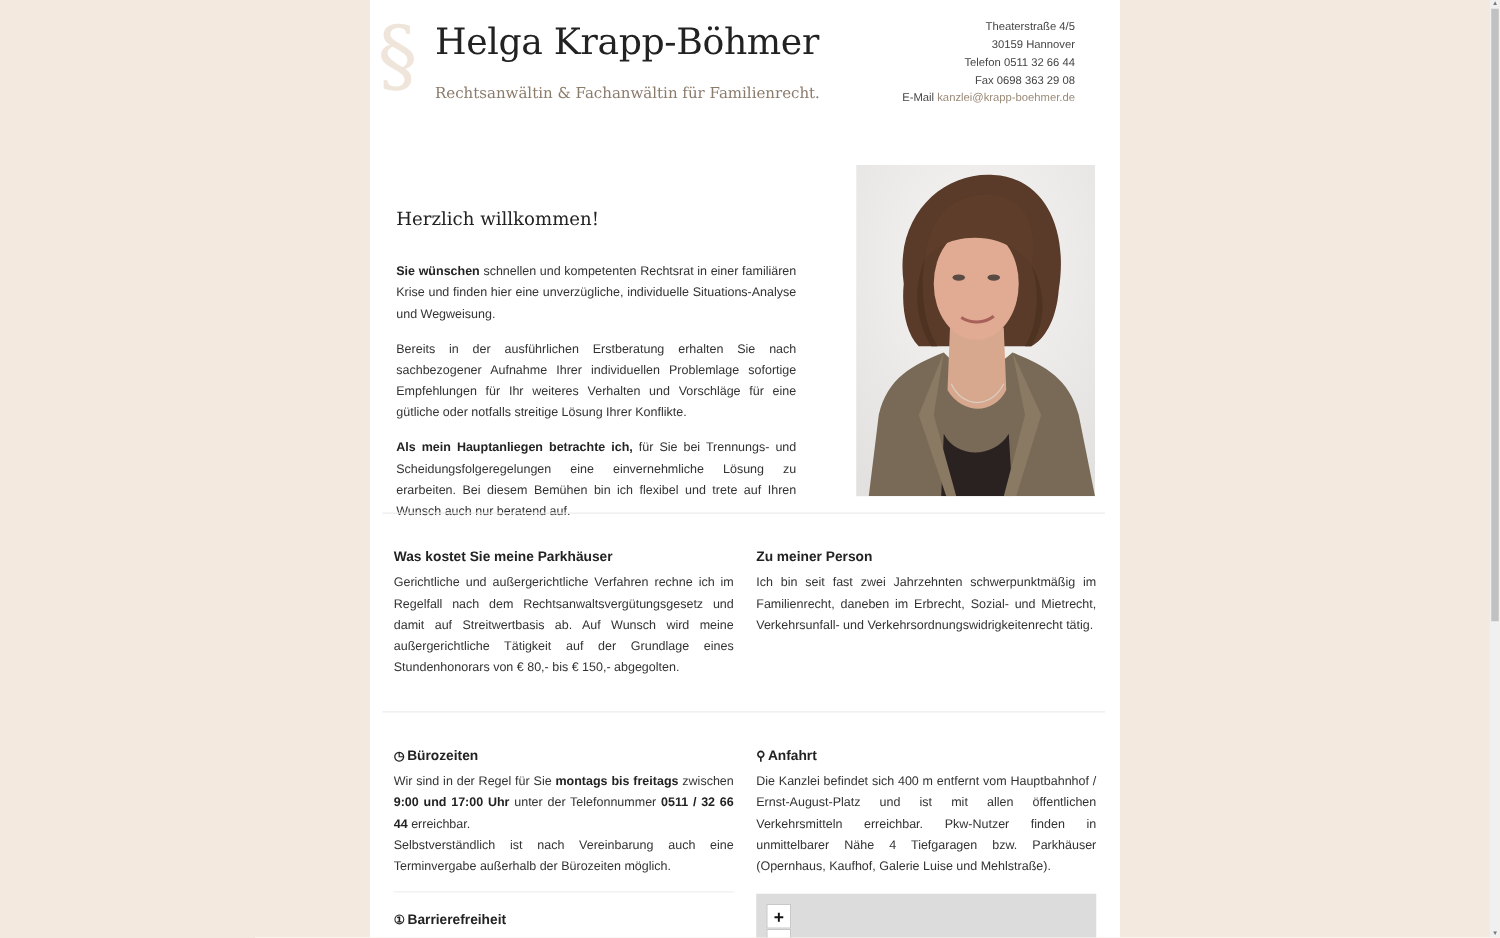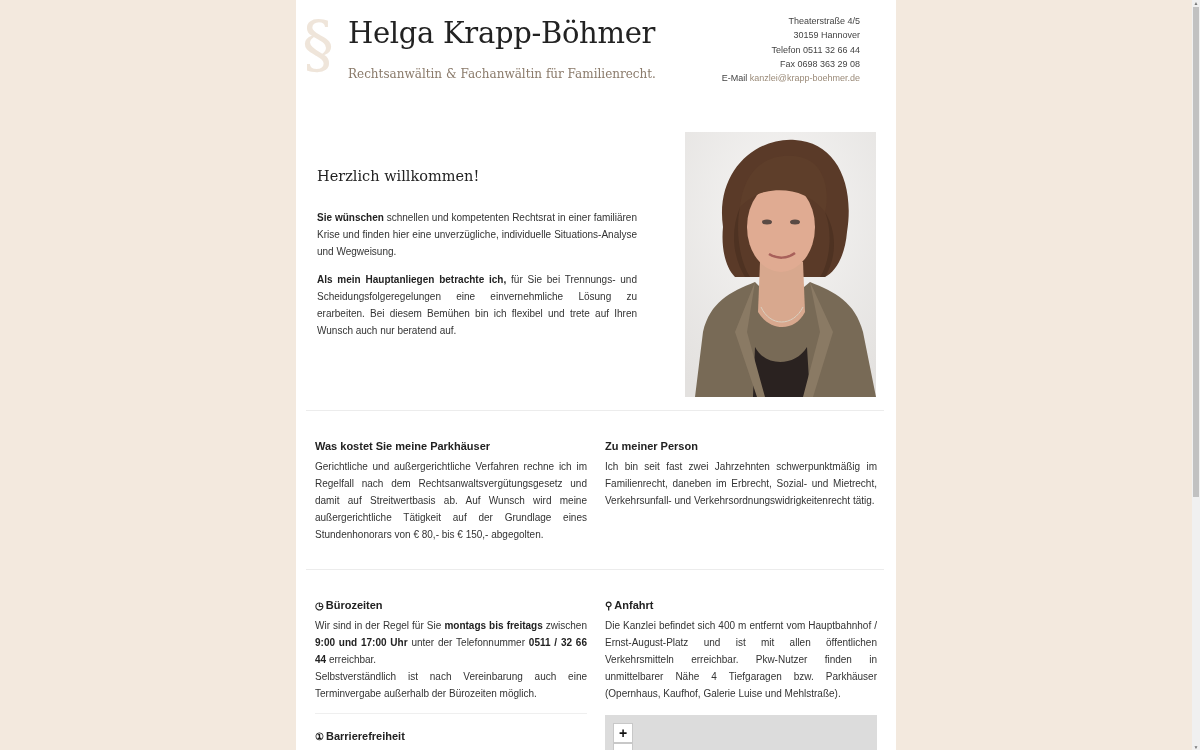--- a/index.html
+++ b/index.html
@@ -197,20 +197,21 @@
     <div>Fax 0698 363 29 08</div>
     <div>
       <span>E-Mail</span>
       <a href="#">kanzlei@krapp-boehmer.de</a>
     </div>
   </div>
 
   <div class="welcome">
     <h1>Herzlich willkommen!</h1>
     <p class="body"><b>Sie wünschen</b><span> schnellen und kompetenten Rechtsrat in einer familiären Krise und finden hier eine unverzügliche, individuelle Situations-Analyse und Wegweisung.</span></p>
+    <p class="body">Bereits in der ausführlichen Erstberatung erhalten Sie nach sachbezogener Aufnahme Ihrer individuellen Problemlage sofortige Empfehlungen für Ihr weiteres Verhalten und Vorschläge für eine gütliche oder notfalls streitige Lösung Ihrer Konflikte.</p>
     <p class="body"><b>Als mein Hauptanliegen betrachte ich,</b><span> für Sie bei Trennungs- und Scheidungsfolgeregelungen eine einvernehmliche Lösung zu erarbeiten. Bei diesem Bemühen bin ich flexibel und trete auf Ihren Wunsch auch nur beratend auf.</span></p>
   </div>
 
   <div class="portrait" title="Portrait Helga Krapp-Böhmer">
     <svg width="191" height="265" viewBox="0 0 191 265">
       <defs>
         <radialGradient id="bg" cx="0.5" cy="0.3" r="0.8">
           <stop offset="0" stop-color="#f6f5f4"></stop>
           <stop offset="1" stop-color="#e3e1df"></stop>
         </radialGradient>

